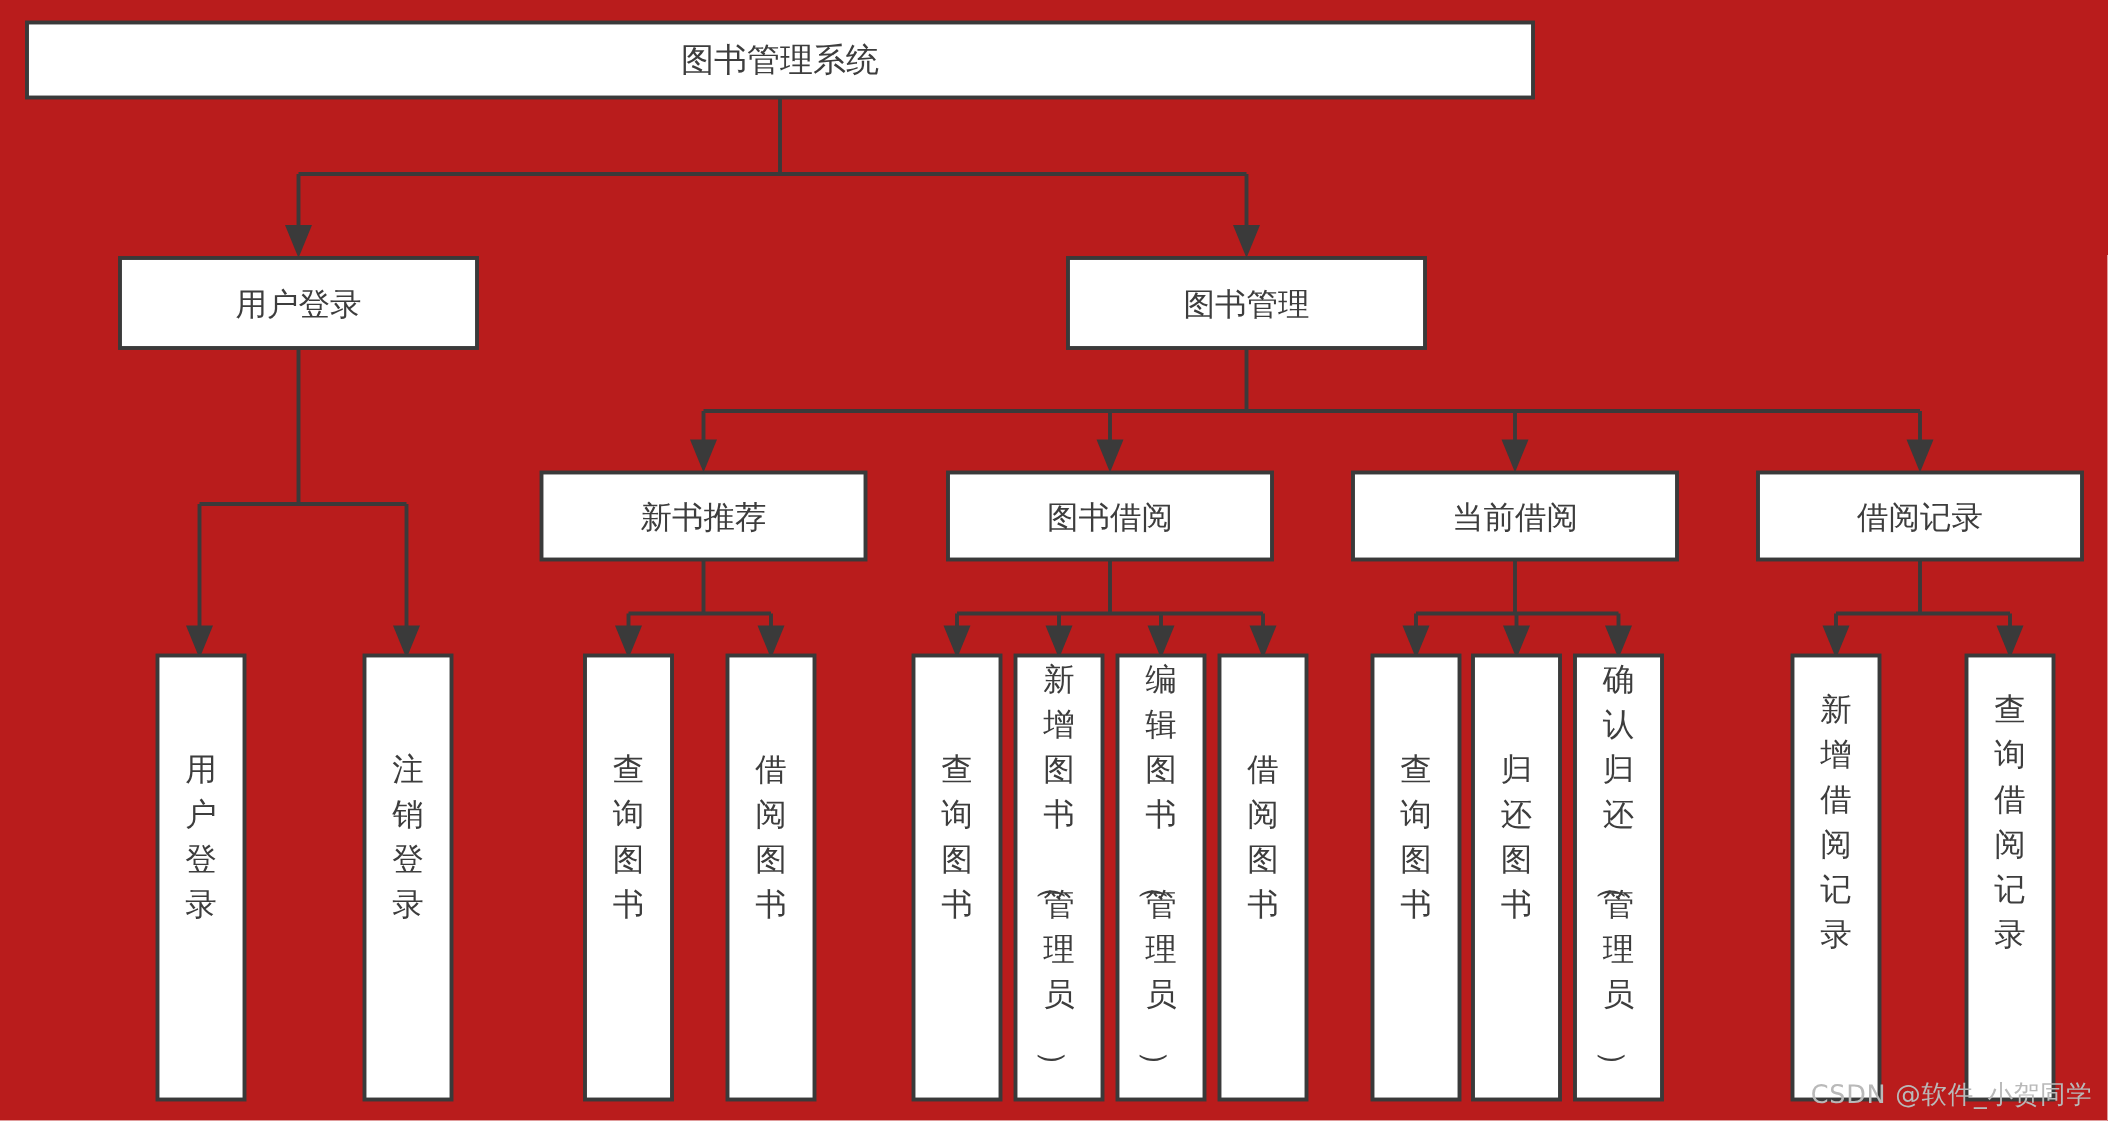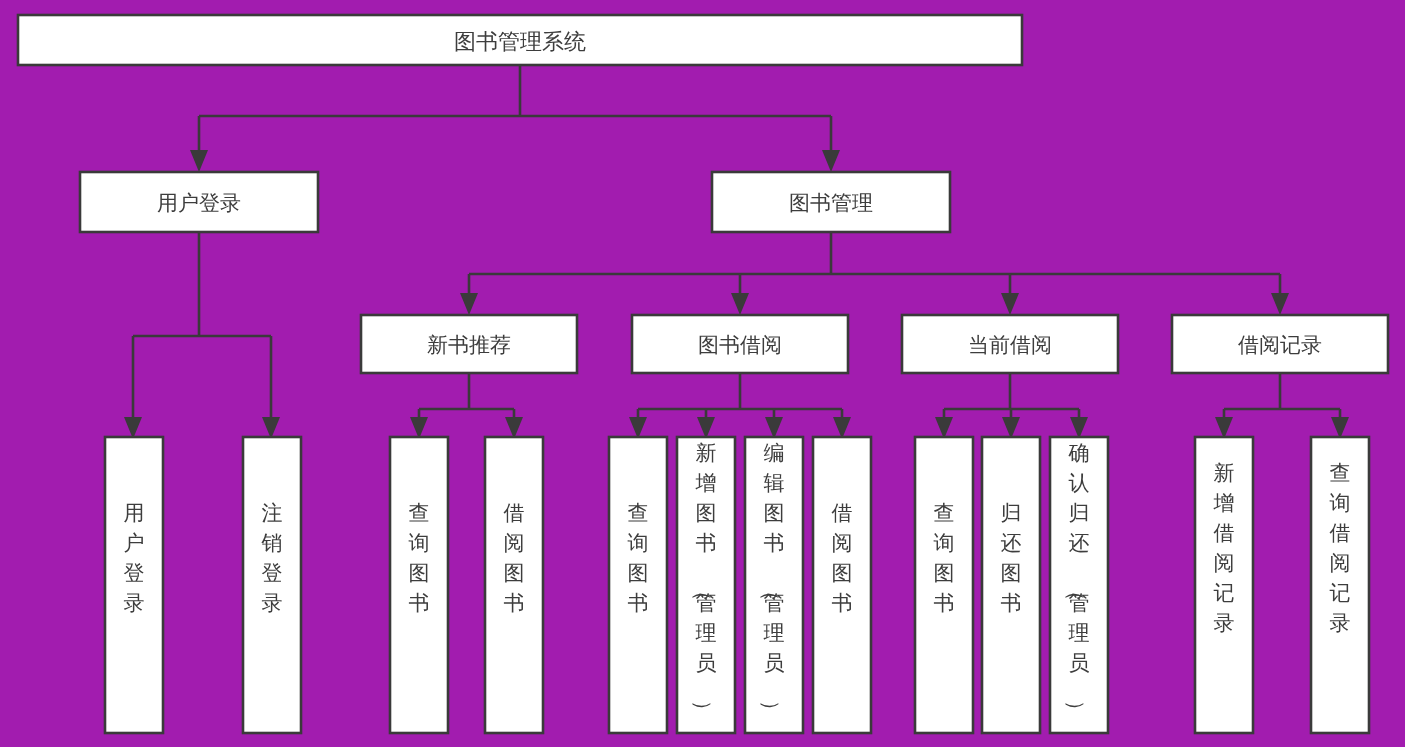--- a/index.html
+++ b/index.html
@@ -8,21 +8,21 @@
     padding: 0;
     background: #ffffff;
   }
   body {
     font-family: "DejaVu Sans", "Liberation Sans", sans-serif;
   }
   #diagram-root {
     position: relative;
     width: 1405px;
     height: 747px;
-    background: #a21caf;
+    background: #b91c1c;
     overflow: hidden;
   }
   svg.flow {
     position: absolute;
     left: 0;
     top: 0;
     width: 1405px;
     height: 747px;
     display: block;
   }
@@ -240,13 +240,14 @@
       <text class="node-label-vertical vtxt" x="1224" y="480"><tspan x="1224" dy="0">新</tspan><tspan x="1224" dy="30">增</tspan><tspan x="1224" dy="30">借</tspan><tspan x="1224" dy="30">阅</tspan><tspan x="1224" dy="30">记</tspan><tspan x="1224" dy="30">录</tspan></text>
     </g>
 
     <g>
       <rect class="node-rect" x="1311" y="437" width="58" height="296"></rect>
       <text class="node-label-vertical vtxt" x="1340" y="480"><tspan x="1340" dy="0">查</tspan><tspan x="1340" dy="30">询</tspan><tspan x="1340" dy="30">借</tspan><tspan x="1340" dy="30">阅</tspan><tspan x="1340" dy="30">记</tspan><tspan x="1340" dy="30">录</tspan></text>
     </g>
 
   </svg>
 
+  <div class="watermark">CSDN @软件_小贺同学</div>
 </div>
 
 </body></html>

